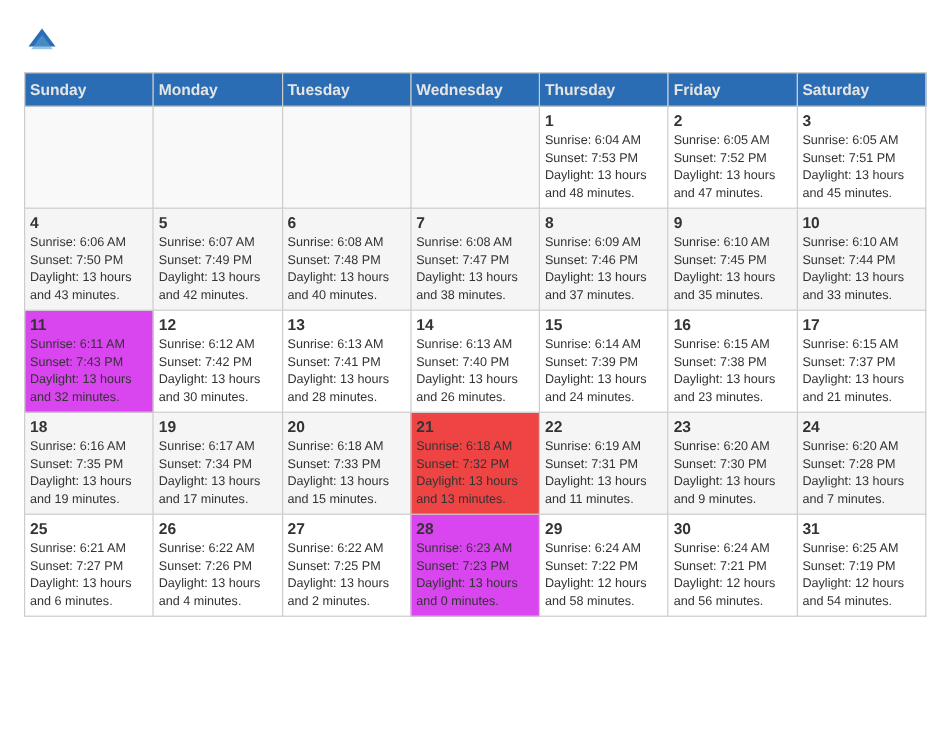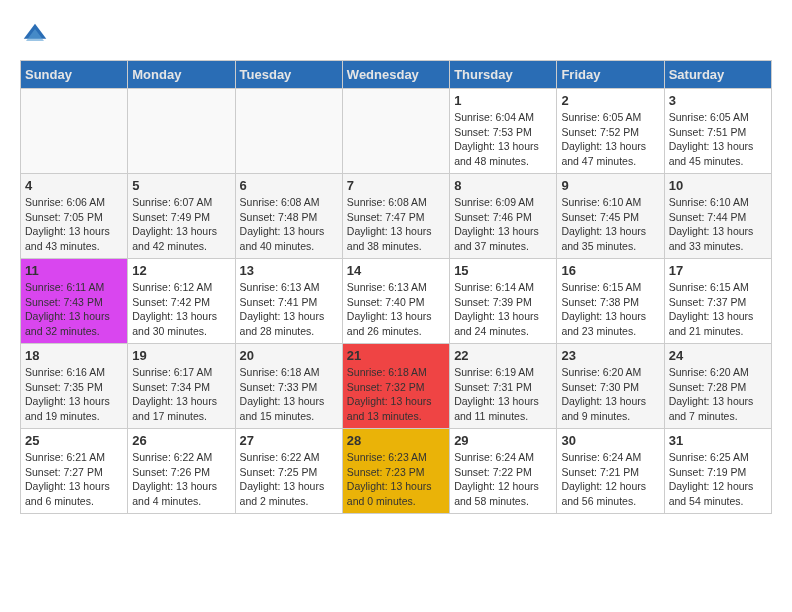--- a/index.html
+++ b/index.html
@@ -146,21 +146,21 @@
           <div class="day-info" style="white-space: pre-line;">Sunrise: 6:05 AM
 Sunset: 7:51 PM
 Daylight: 13 hours
 and 45 minutes.</div>
         </td>
       </tr>
       <tr>
         <td style="background: rgb(245, 245, 245);">
           <span class="day-num">4</span>
           <div class="day-info" style="white-space: pre-line;">Sunrise: 6:06 AM
-Sunset: 7:05 PM
+Sunset: 7:50 PM
 Daylight: 13 hours
 and 43 minutes.</div>
         </td>
         <td style="background: rgb(245, 245, 245);">
           <span class="day-num">5</span>
           <div class="day-info" style="white-space: pre-line;">Sunrise: 6:07 AM
 Sunset: 7:49 PM
 Daylight: 13 hours
 and 42 minutes.</div>
         </td>
@@ -317,21 +317,21 @@
 Daylight: 13 hours
 and 4 minutes.</div>
         </td>
         <td style="background: rgb(255, 255, 255);">
           <span class="day-num">27</span>
           <div class="day-info" style="white-space: pre-line;">Sunrise: 6:22 AM
 Sunset: 7:25 PM
 Daylight: 13 hours
 and 2 minutes.</div>
         </td>
-        <td style="background: #eab308;">
+        <td style="background: #d946ef;">
           <span class="day-num">28</span>
           <div class="day-info" style="white-space: pre-line;">Sunrise: 6:23 AM
 Sunset: 7:23 PM
 Daylight: 13 hours
 and 0 minutes.</div>
         </td>
         <td style="background: rgb(255, 255, 255); margin-top: 24px;">
           <span class="day-num">29</span>
           <div class="day-info" style="white-space: pre-line;">Sunrise: 6:24 AM
 Sunset: 7:22 PM

